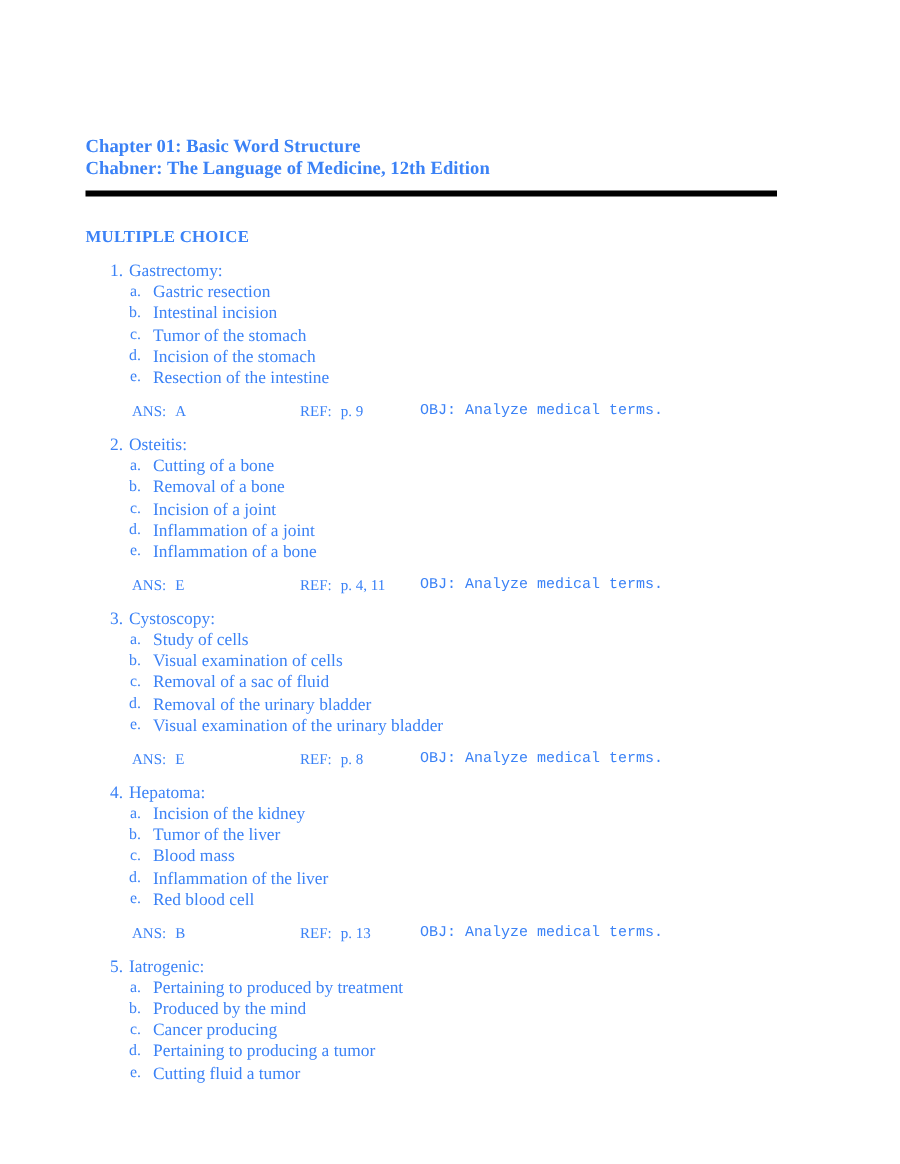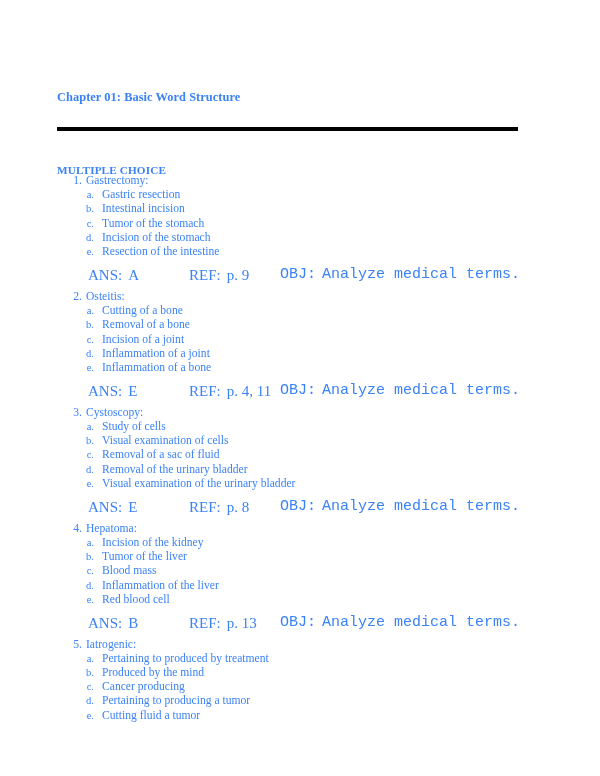--- a/index.html
+++ b/index.html
@@ -35,21 +35,21 @@
     position: absolute;
     left: 57px;
     top: 99px;
     width: 461px;
     height: 4px;
     background: #000000;
   }
   .section-title {
     position: absolute;
     left: 57px;
-    top: 136px;
+    top: 124px;
     font-weight: bold;
     font-size: 11.2px;
     letter-spacing: 0.15px;
     white-space: nowrap;
   }
   .questions {
     position: absolute;
     left: 0;
     top: 146px;
     width: 600px;
@@ -88,31 +88,31 @@
     position: absolute;
     left: 80px;
     width: 14px;
     text-align: right;
     font-size: 10.6px;
   }
   .answer-line {
     position: relative;
     height: 14.2px;
     margin-top: 9px;
-    font-size: 15px;
+    font-size: 10px;
     line-height: 14.2px;
     white-space: nowrap;
   }
   .ans-col {
     position: absolute;
     left: 88px;
   }
   .ref-col {
     position: absolute;
-    left: 189px;
+    left: 200px;
     font-family: Liberation Serif, serif;
   }
   .obj-col {
     position: absolute;
     left: 280px;
     font-family: Liberation Mono, monospace;
   }
   .fld-label {
     display: inline-block;
   }
@@ -121,20 +121,21 @@
     margin-left: 6px;
   }
 </style>
 </head>
 <body>
 
 <div class="page">
 
   <div class="doc-header">
     <div class="hdr-line">Chapter 01: Basic Word Structure</div>
+    <div class="hdr-line">Chabner: The Language of Medicine, 12th Edition</div>
   </div>
 
   <div class="header-rule"></div>
 
   <div class="section-title">MULTIPLE CHOICE</div>
 
   <div class="questions">
       <div class="question-block">
         <div class="q-stem"><span class="q-num">1.</span><span>Gastrectomy:</span></div>
         <ul class="options">

